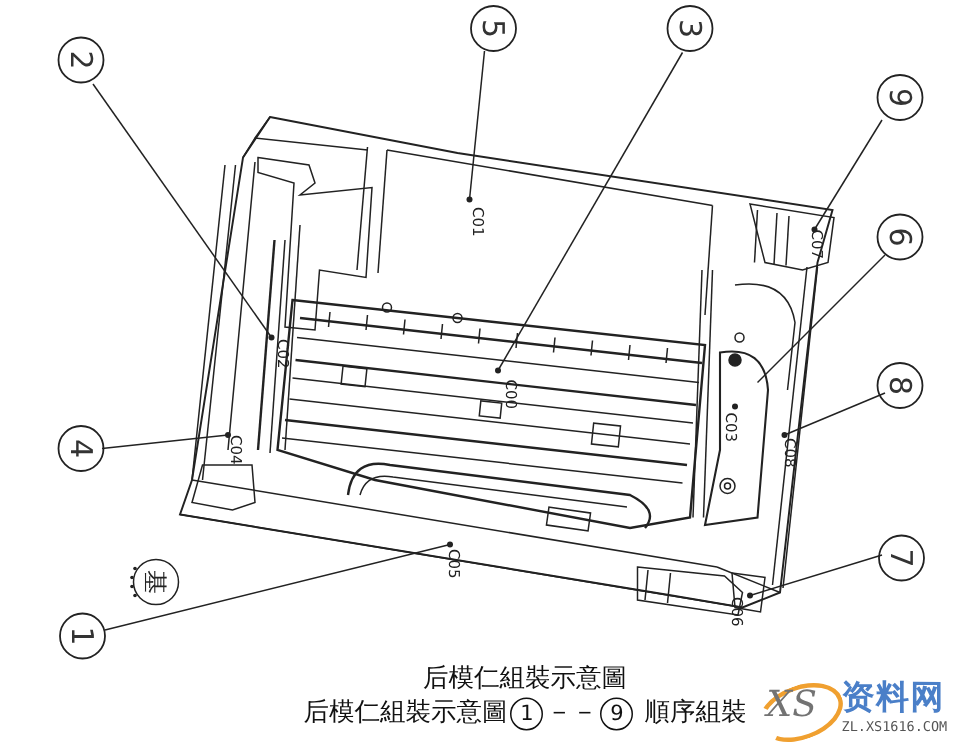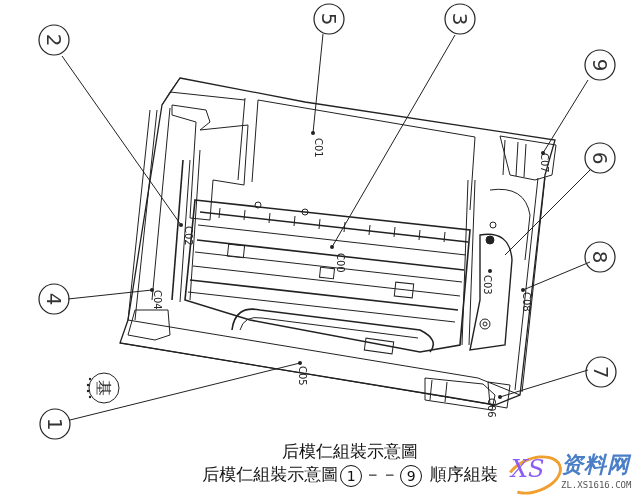--- a/index.html
+++ b/index.html
@@ -5,23 +5,23 @@
   html, body { margin: 0; padding: 0; background: #ffffff; }
   body { width: 640px; height: 501px; position: relative; overflow: hidden; font-family: "DejaVu Sans", sans-serif; }
   #canvas { position: absolute; left: 0; top: 0; width: 640px; height: 501px; }
   .callout-num { font-family: "DejaVu Sans", sans-serif; font-size: 20px; fill: #333; }
   .part-label { font-family: "DejaVu Sans", sans-serif; font-size: 10px; fill: #222; }
   .caption { position: absolute; left: 0; width: 640px; text-align: center; font-family: "DejaVu Serif", serif; color: #111; }
   .caption.title { top: 440px; font-size: 17px; left: 30px; }
   .caption.sub { top: 463px; font-size: 17px; left: 30px; }
   .circ { display: inline-block; width: 20px; height: 20px; border: 1.3px solid #111; border-radius: 50%; text-align: center; line-height: 20px; font-family: "DejaVu Sans", sans-serif; font-size: 14px; vertical-align: middle; margin: 0 2px; }
   .logo { position: absolute; left: 505px; top: 447px; width: 132px; height: 52px; }
-  .logo-text { position: absolute; left: 56px; top: 3px; font-family: "DejaVu Sans", sans-serif; font-size: 22px; font-weight: bold; color: #4a7fc8; letter-spacing: 1px; font-style: italic; }
+  .logo-text { position: absolute; left: 56px; top: 3px; font-family: "DejaVu Sans", sans-serif; font-size: 22px; font-weight: bold; color: #4a7fc8; letter-spacing: 1px; }
   .logo-url { position: absolute; left: 56px; top: 33px; font-family: "DejaVu Sans Mono", monospace; font-size: 9px; color: #555; }
-  .logo-xs { position: absolute; left: 6px; top: 8px; font-family: "DejaVu Serif", serif; font-style: italic; font-size: 24px; color: #8b5cf6; }
+  .logo-xs { position: absolute; left: 6px; top: 8px; font-family: "DejaVu Serif", serif; font-style: italic; font-size: 24px; color: #737373; }
   .logo-ring { position: absolute; left: 0px; top: 10px; width: 52px; height: 30px; border: 3px solid #f0a030; border-radius: 50%; transform: rotate(-20deg); border-left-color: transparent; }
 </style>
 </head>
 <body>
 
 <svg id="canvas" viewBox="0 0 640 501" xmlns="http://www.w3.org/2000/svg">
   <g fill="none" stroke="#222" stroke-width="1">
 
     <g>
       <polygon points="180,78 305,102 555,140 545,175 520,395 495,405 448,397 120,343 128,320 162,105" stroke-width="1.3"></polygon>

